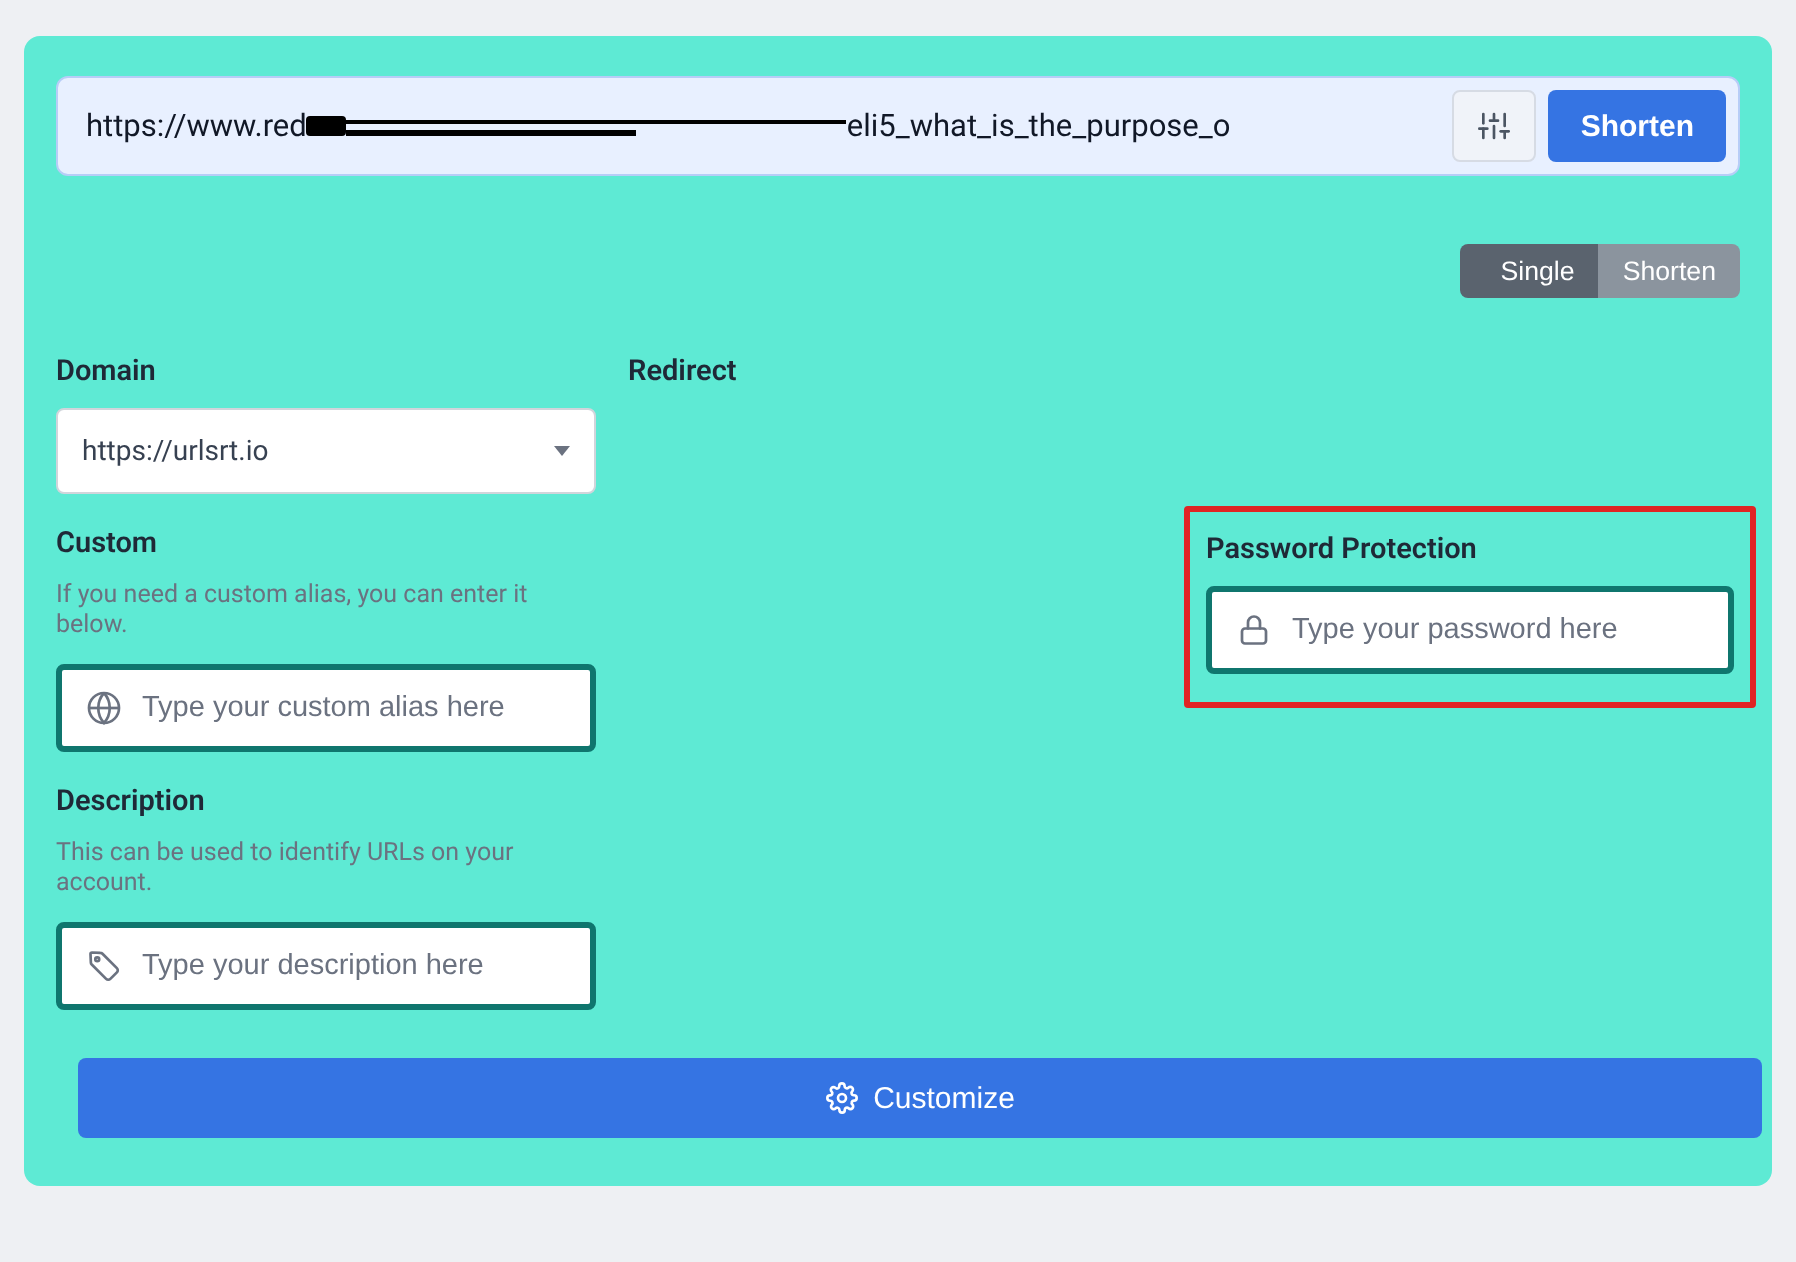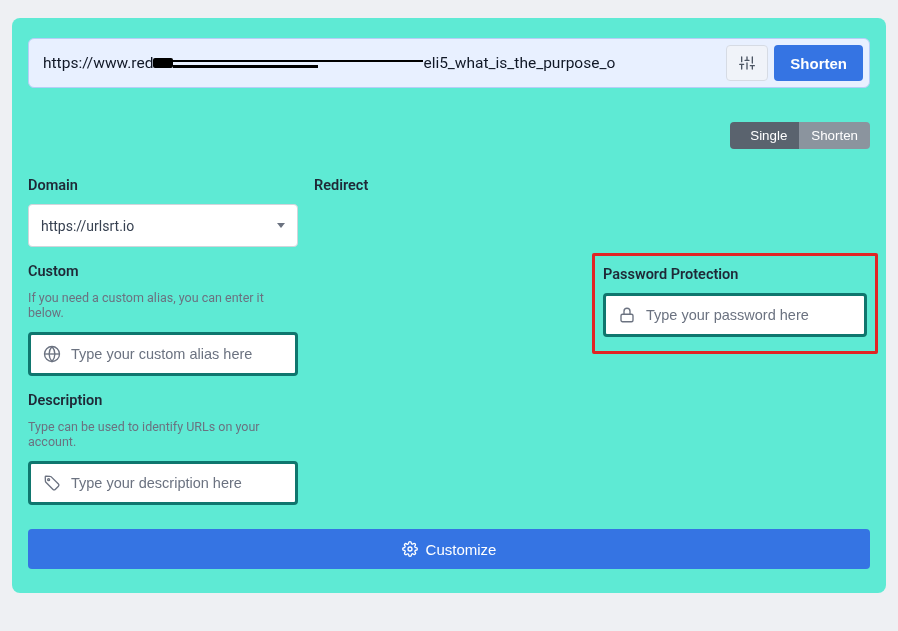--- a/index.html
+++ b/index.html
@@ -179,20 +179,21 @@
     color: #fff;
     border: none;
     border-radius: 4px;
     font-size: 15px;
     display: flex;
     align-items: center;
     justify-content: center;
     gap: 8px;
     cursor: pointer;
     font-weight: 500;
+    margin-left: 11px;
   }
   .icon-muted { color: #6b7280; stroke: #6b7280; }
 </style>
 </head>
 <body>
 
 <div class="card">
 
   <div class="url-bar">
     <div class="url-text">
@@ -261,21 +262,21 @@
             <rect x="4" y="11" width="16" height="10" rx="2"></rect>
             <path d="M8 11V7a4 4 0 0 1 8 0v4"></path>
           </svg>
           <input type="password" placeholder="Type your password here" style="">
         </div>
       </div>
     </div>
 
     <div>
       <label class="field-label">Description</label>
-      <span class="field-help">Type can be used to identify URLs on your account.</span>
+      <span class="field-help">This can be used to identify URLs on your account.</span>
       <div class="input-group">
         <svg class="icon-muted" width="18" height="18" viewBox="0 0 24 24" fill="none" stroke="currentColor" stroke-width="1.8" stroke-linecap="round" stroke-linejoin="round">
           <path d="M20.59 13.41 11 3.83A2 2 0 0 0 9.59 3.24L4 3a1 1 0 0 0-1 1l.24 5.59a2 2 0 0 0 .59 1.41l9.58 9.59a2 2 0 0 0 2.83 0l4.35-4.35a2 2 0 0 0 0-2.83z"></path>
           <circle cx="7.5" cy="7.5" r="1.3"></circle>
         </svg>
         <input type="text" placeholder="Type your description here" style="">
       </div>
     </div>
 
   </div>

